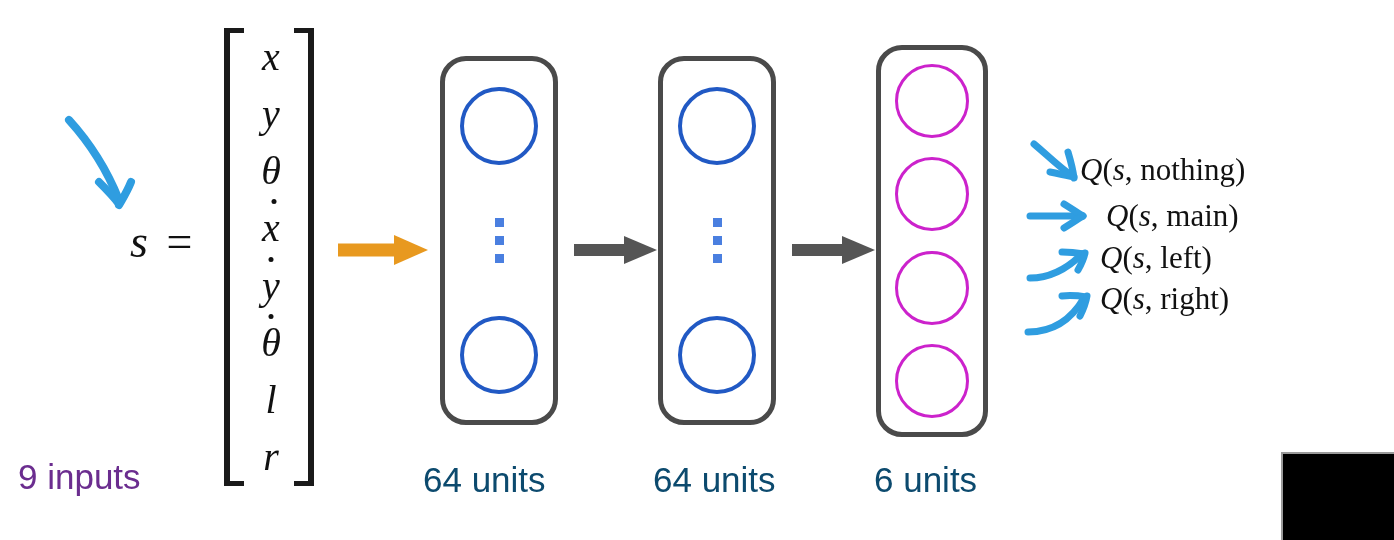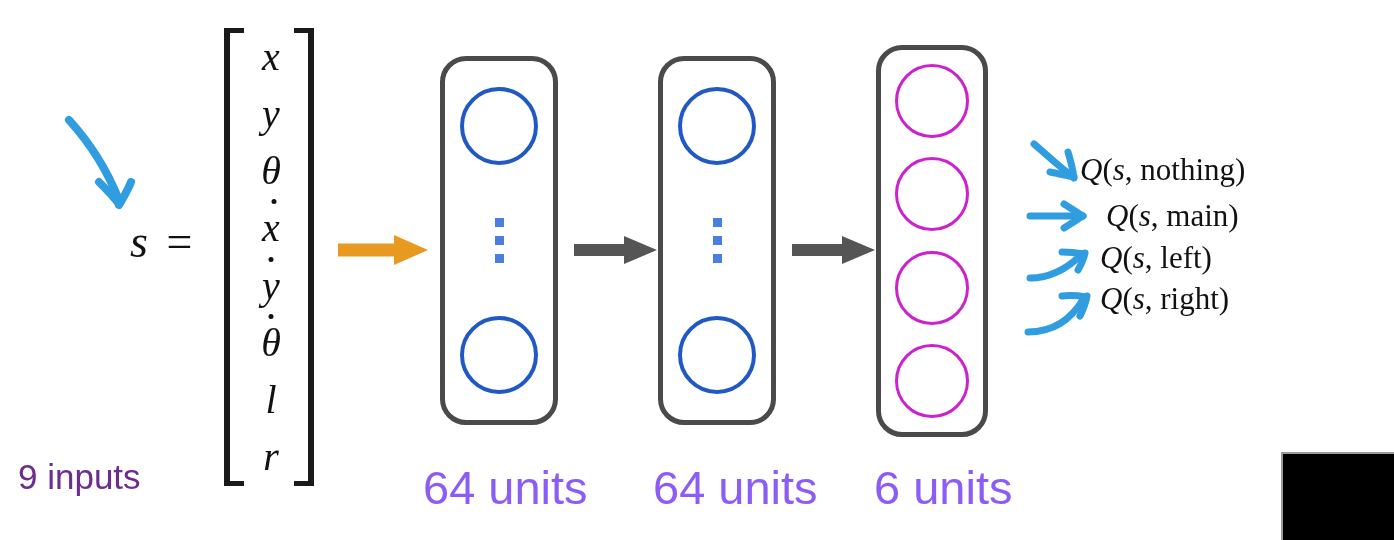--- a/index.html
+++ b/index.html
@@ -120,22 +120,22 @@
     display: block;
     width: 9px;
     height: 9px;
     background: #4a7fe0;
   }
 
   
   .layer-caption {
     position: absolute;
     font-family: "Liberation Sans", sans-serif;
-    font-size: 47px;
-    color: #8b5cf6;
+    font-size: 35px;
+    color: #0c4a6e;
     white-space: nowrap;
   }
   #label-inputs {
     left: 18px;
     top: 457px;
     font-family: "Liberation Sans", sans-serif;
     font-size: 35px;
     color: #6b2d8f;
     white-space: nowrap;
   }

